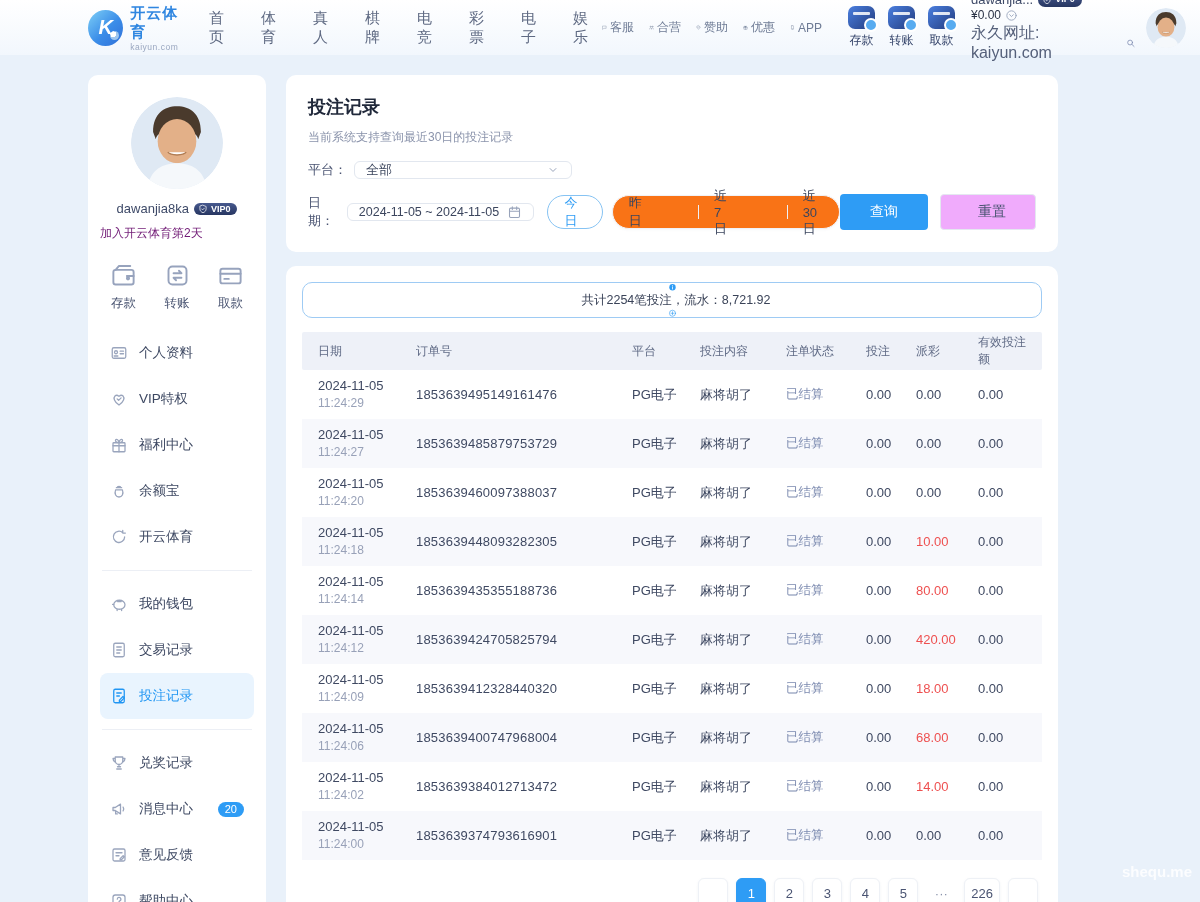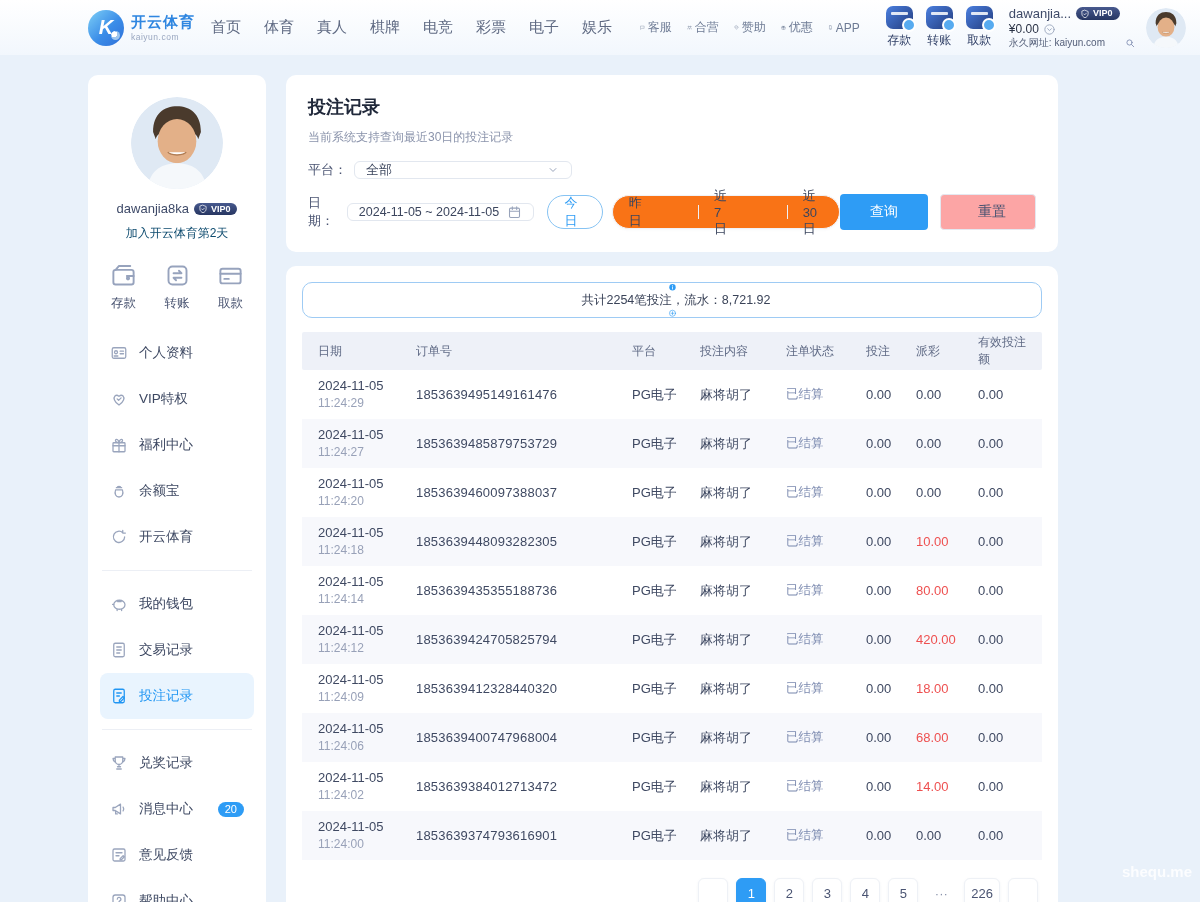--- a/index.html
+++ b/index.html
@@ -26,33 +26,33 @@
   .wbox::before { content:""; position:absolute; left:5px; top:6px; width:17px; height:3px; background:rgba(255,255,255,.85); border-radius:1px; }
   .wbox::after { content:""; position:absolute; right:-3px; bottom:-3px; width:10px; height:10px; border-radius:50%; background:#57abf0; border:2px solid #fff; }
   .wicon span { font-size:12px; color:#2f3f66; }
   .userblock { margin-left:16px; line-height:1.25; }
   .user-row1 { display:flex; align-items:center; gap:5px; }
   .username { font-size:13px; color:#3e4a68; }
   .vip-badge { display:inline-flex; align-items:center; gap:3px; background:linear-gradient(180deg,#47598e,#273661); color:#fff; font-size:9px; font-weight:bold; border-radius:9px; padding:1px 7px 1px 4px; }
   .vip-badge .vb-ic { width:10px; height:10px; }
   .balance-row { display:flex; align-items:center; gap:4px; font-size:12px; color:#2b3346; }
   .balance-row .ic { color:#9aa6bd; }
-  .permurl-row { display:flex; align-items:center; gap:19px; font-size:10px; color:#55607a; }
+  .permurl-row { display:flex; align-items:center; gap:11px; font-size:16px; color:#55607a; }
   .permurl-row .ic { color:#7d8bb0; }
   .avatar { border-radius:50%; overflow:hidden; flex-shrink:0; }
   .avatar.small { width:40px; height:40px; margin-left:10px; }
 
   
   .layout { display:flex; gap:20px; padding:20px 0 0 88px; align-items:flex-start; }
 
   
   .sidebar { width:178px; background:#fff; border-radius:10px; padding:16px 12px 20px; }
   .avatar.big { width:92px; height:92px; margin:6px auto 0; }
   .sb-name { display:flex; align-items:center; justify-content:center; gap:5px; margin-top:12px; }
-  .sb-join { text-align:center; font-size:12px; color:#0c4a6e; margin-top:9px; }
+  .sb-join { text-align:left; font-size:12px; color:#701a75; margin-top:9px; }
   .sb-actions { display:flex; justify-content:space-between; padding:0 10px; margin-top:20px; }
   .sb-action { display:flex; flex-direction:column; align-items:center; gap:6px; cursor:pointer; color:#97a3bd; }
   .sb-action span { font-size:12.5px; color:#45506e; }
   .sb-menu { margin-top:18px; }
   .sb-item { height:46px; display:flex; align-items:center; gap:11px; padding:0 10px; border-radius:8px; cursor:pointer; color:#9aa5bd; }
   .sb-item span.lbl { font-size:13.5px; color:#3d4862; }
   .sb-item.active { background:#e9f4fe; color:#2196f3; }
   .sb-item.active span.lbl { color:#2196f3; }
   .sb-badge { margin-left:auto; background:#2e9cf5; color:#fff; font-size:11px; border-radius:9px; padding:1.5px 7px; }
   .sb-div { border-top:1px solid #eceff5; margin:10px 2px; }
@@ -69,21 +69,21 @@
   .selectbox span { font-size:13px; color:#3c465e; flex:1; }
   .selectbox .ic, .datebox .ic { color:#98a3ba; }
   .datebox span { font-size:12.5px; color:#3c465e; flex:1; }
   .qdates { display:flex; align-items:center; margin-left:13px; gap:9px; }
   .qd-today { height:34px; padding:0 16px; border:1px solid #86c3f3; border-radius:17px; color:#2e9cf5; font-size:13px; display:flex; align-items:center; cursor:pointer; background:#fff; }
   .qd-group { height:34px; border:1px solid #f0f2f7; border-radius:17px; display:flex; align-items:center; background:#f97316; box-shadow:0 1px 3px rgba(40,70,120,.04);gap:40px; }
   .qd-item { padding:0 16px; font-size:13px; color:#3c465e; cursor:pointer; position:relative; }
   .qd-item + .qd-item::before { content:""; position:absolute; left:0; top:50%; transform:translateY(-50%); height:14px; border-left:1px solid #edf0f5; }
   .f-btns { margin-left:auto; display:flex; gap:12px; }
   .btn-query { width:88px; height:36px; background:#2e9cf5; color:#fff; font-size:14px; border:none; border-radius:4px; cursor:pointer; }
-  .btn-reset { width:96px; height:36px; background:#fca5a5; color:#4a5472; font-size:14px; border:1px solid #e4e8f0; border-radius:4px; cursor:pointer;padding-left:8px; }
+  .btn-reset { width:96px; height:36px; background:#f0abfc; color:#4a5472; font-size:14px; border:1px solid #e4e8f0; border-radius:4px; cursor:pointer;padding-left:8px; }
 
   .card2 { padding:16px 16px 24px; min-height:660px; }
   .infobar { height:36px; border:1px solid #9ecbf4; border-radius:10px; display:flex; align-items:center; padding:0 12px;flex-direction:column; }
   .infobar .info-ic { color:#2e9cf5; }
   .infobar .txt { font-size:12.5px; color:#3a4358; margin-left:8px; flex:1; }
   .infobar .plus-ic { color:#2e9cf5; cursor:pointer; }
 
   .tbl { margin-top:14px; }
   .tbl-head, .tbl-row { display:grid; grid-template-columns:108px 216px 68px 86px 80px 50px 62px 70px; align-items:center; }
   .tbl-head { background:#eef1f8; height:38px; border-radius:2px; }

